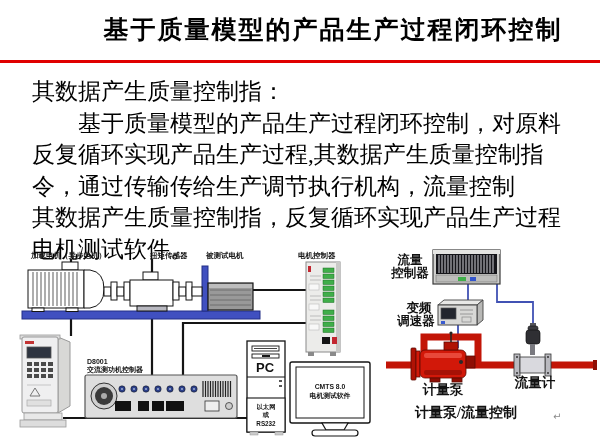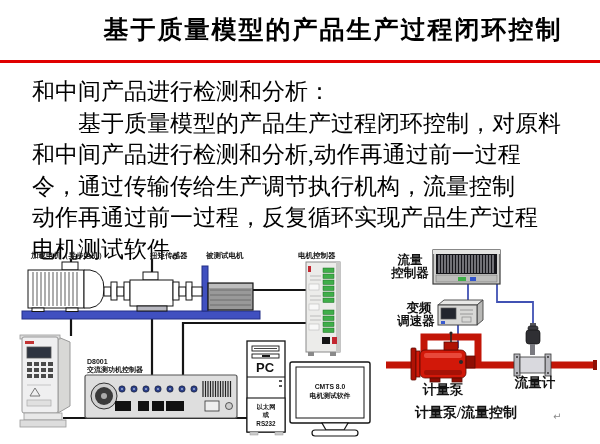--- a/index.html
+++ b/index.html
@@ -24,25 +24,25 @@
 </style>
 </head>
 <body>
 
 <div class="slide">
 
   <div class="title">基于质量模型的产品生产过程闭环控制</div>
   <div class="rule" style="background: rgb(224, 0, 0);"></div>
 
   <div class="bodytext">
-    <div>和中间产品进行检测和分析：</div>
+    <div>其数据产生质量控制指：</div>
     <div>　　基于质量模型的产品生产过程闭环控制，对原料</div>
-    <div>和中间产品进行检测和分析,动作再通过前一过程</div>
+    <div>反复循环实现产品生产过程,其数据产生质量控制指</div>
     <div>令，通过传输传给生产调节执行机构，流量控制</div>
-    <div>动作再通过前一过程，反复循环实现产品生产过程</div>
+    <div>其数据产生质量控制指，反复循环实现产品生产过程</div>
     <div>电机测试软件。</div>
   </div>
 
   <svg style="position:absolute;left:0;top:244px;" width="600" height="200" viewBox="0 0 600 200">
 
     <g fill="none" stroke-width="2.2" stroke="#151515">
       <path d="M71,15 V92"></path>
       <path d="M152,15 V131"></path>
       <path d="M253,46 H306"></path>
       <path d="M306,79 H183 V131"></path>

